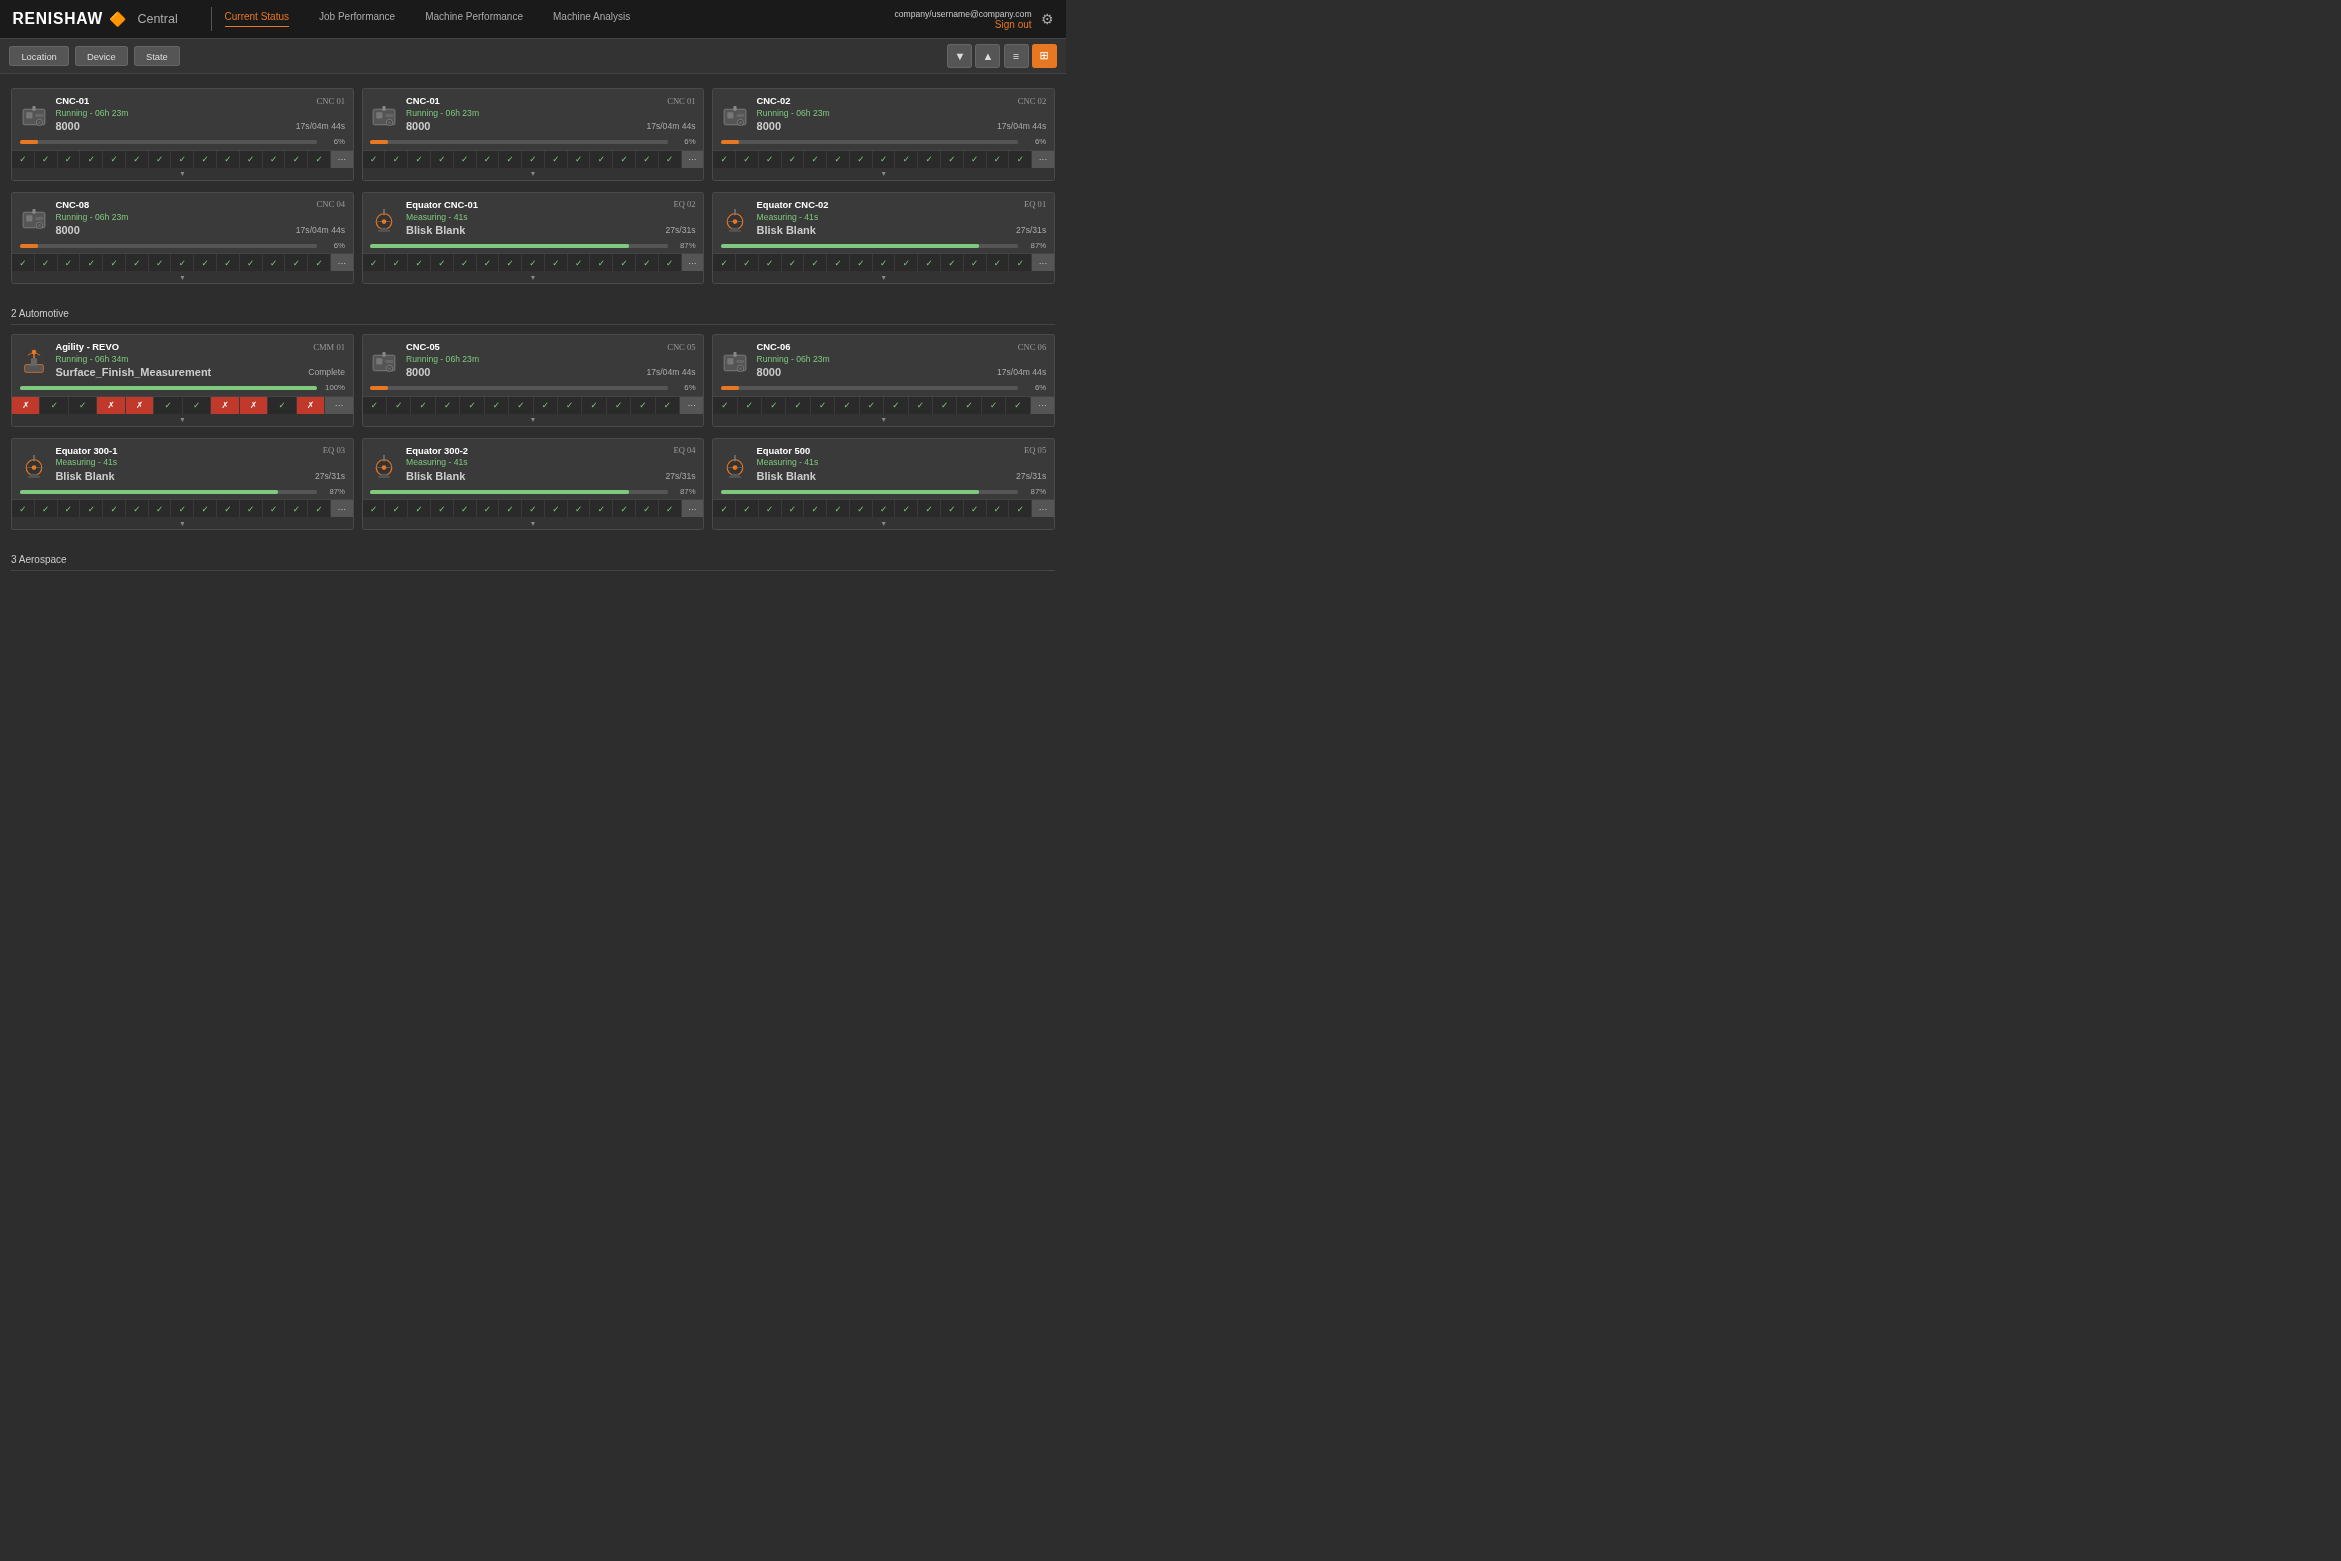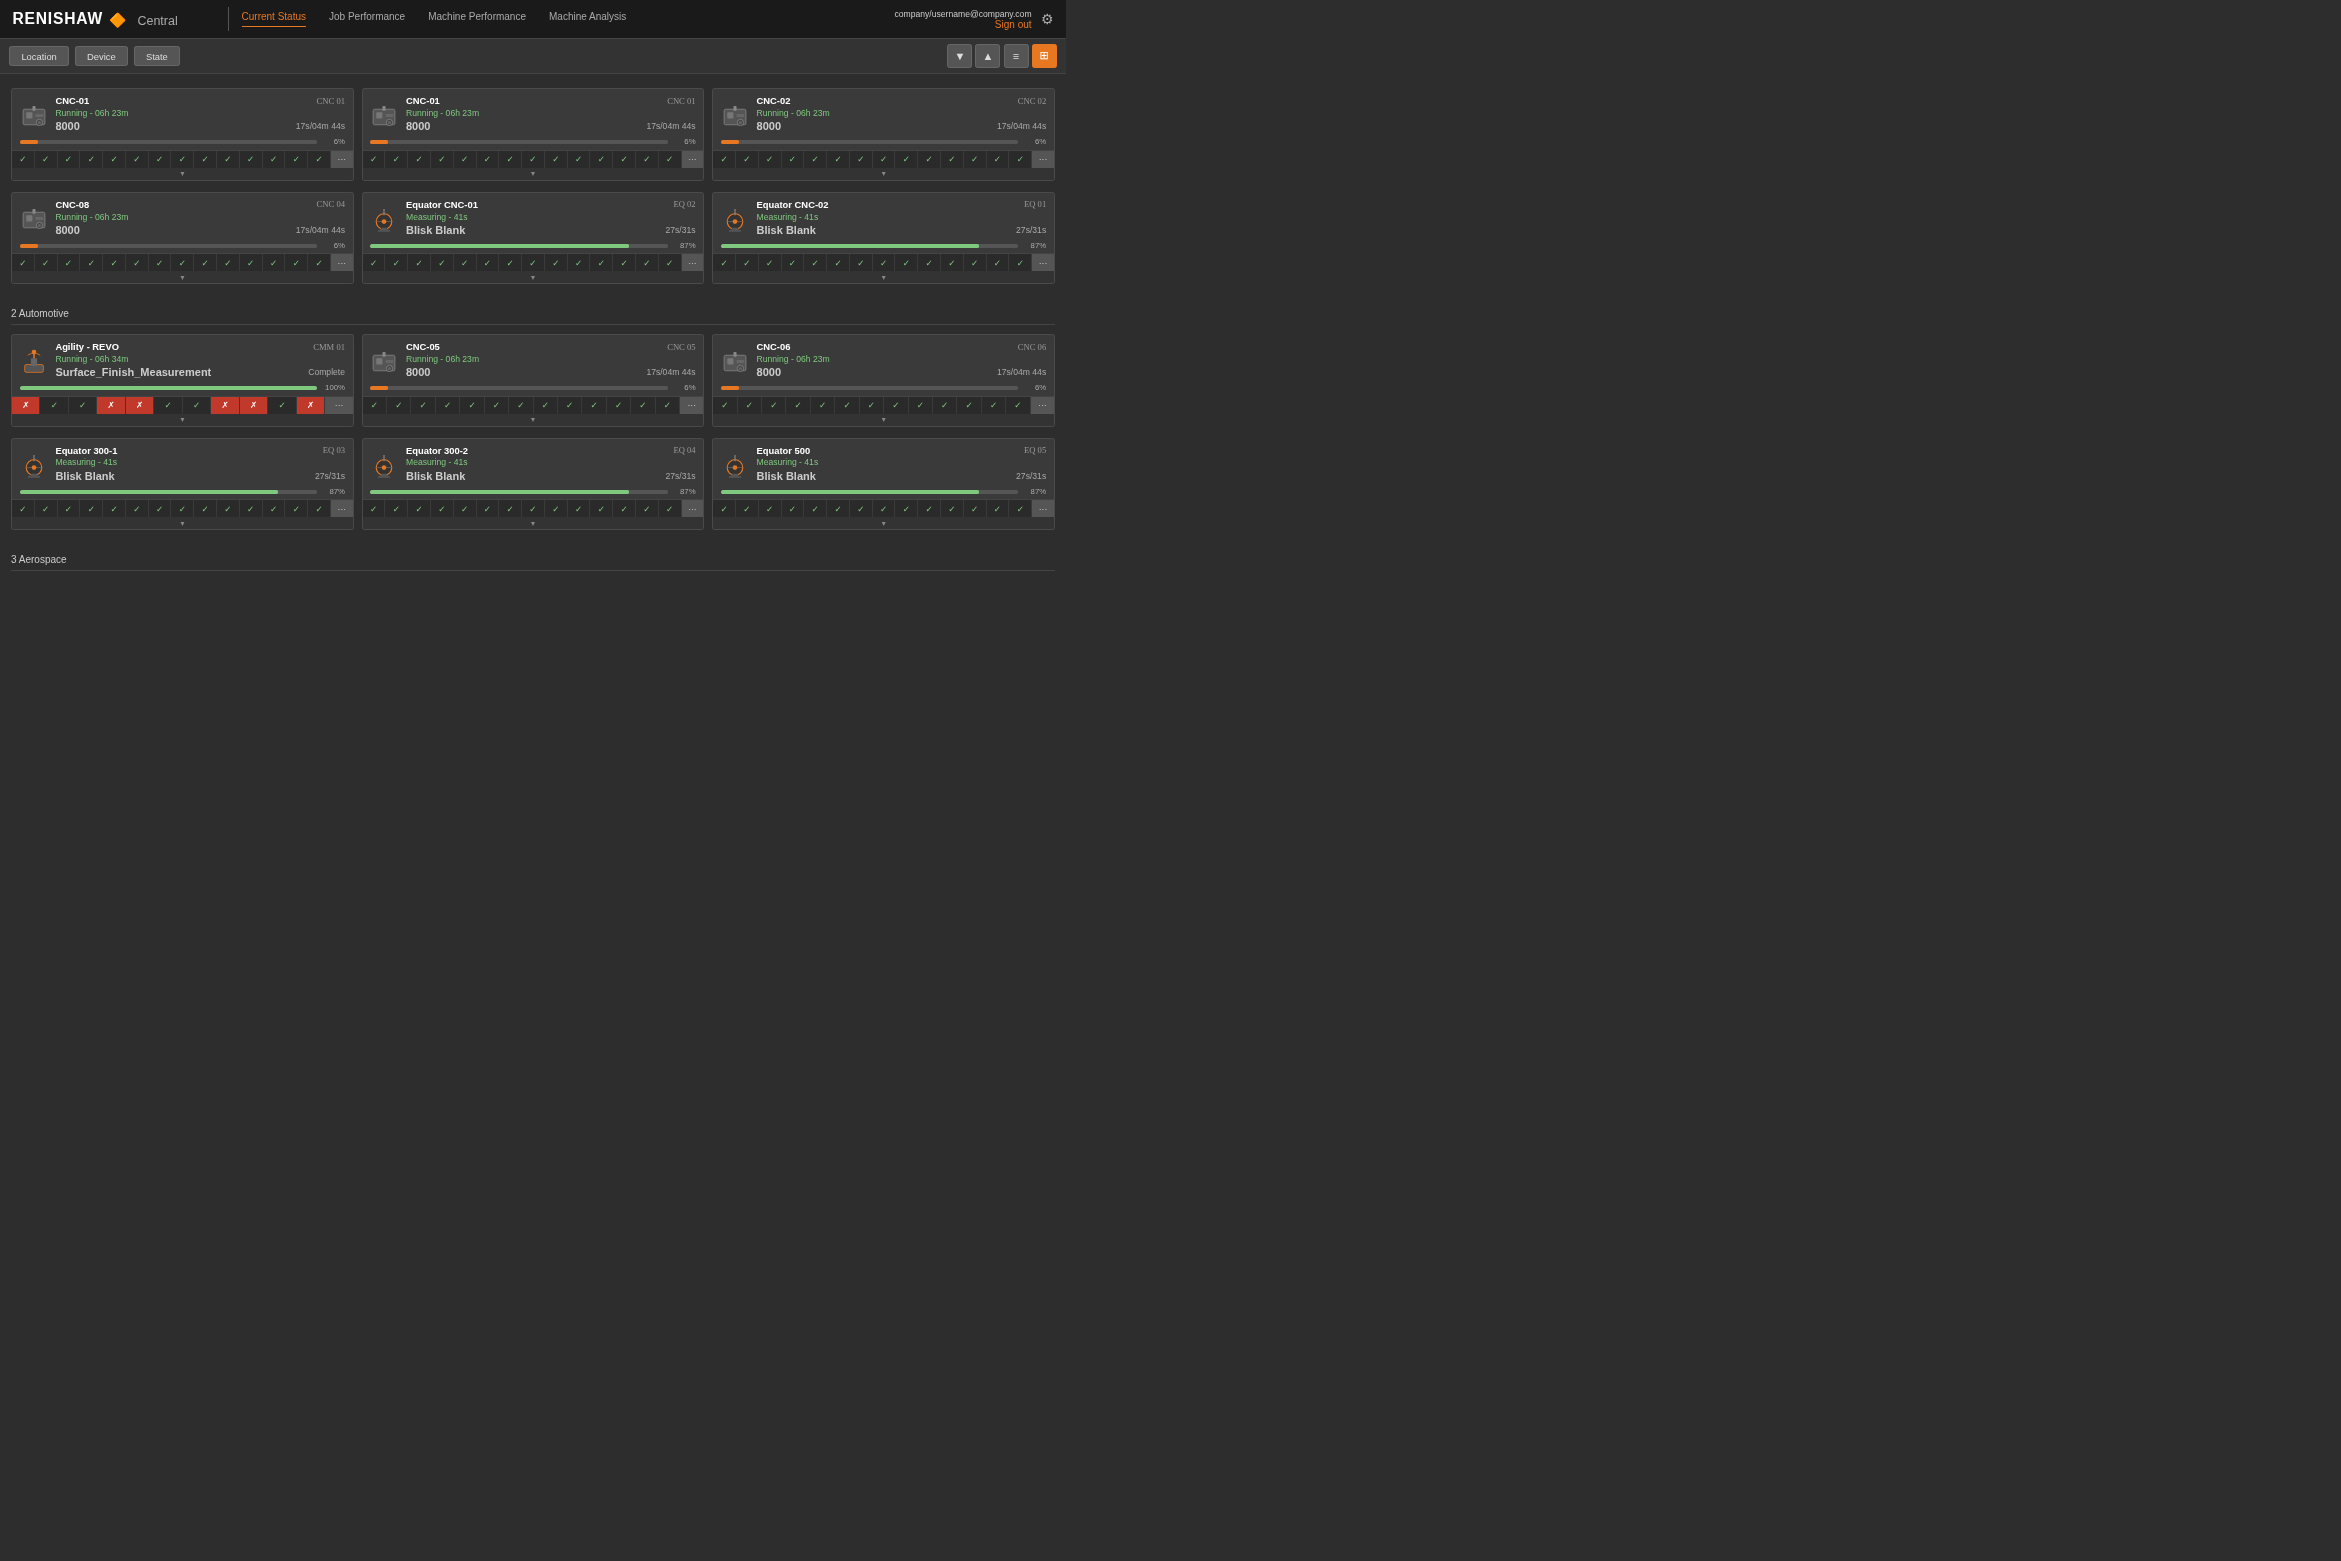--- a/index.html
+++ b/index.html
@@ -17,23 +17,23 @@
     .header {
       background: #1a1a1a;
       height: 39px;
       display: flex;
       align-items: center;
       padding: 0 12.5px;
       border-bottom: 0.8px solid #444;
     }
     .logo-area {
       display: flex;
-      align-items: flex-end;
+      align-items: center;
       gap: 6.2px;
-      margin-right: 38px;
+      margin-right: 21px;
     }
     .logo-text {
       color: #fff;
       font-size: 15.6px;
       font-weight: bold;
       letter-spacing: 0.8px;
     }
     .logo-icon {
       color: #e87722;
       font-size: 14px;
@@ -44,21 +44,21 @@
       margin-left: 4.7px;
     }
     .nav-divider {
       width: 0.8px;
       height: 23.4px;
       background: #555;
       margin: 0 12.5px;
     }
     .nav-tabs {
       display: flex;
-      gap: 23px;
+      gap: 30px;
       flex: 1;
     }
     .nav-tab {
       color: #aaa;
       font-size: 10px;
       cursor: pointer;
       padding-bottom: 3.1px;
       border-bottom: 1.6px solid transparent;
     }
     .nav-tab.active {

